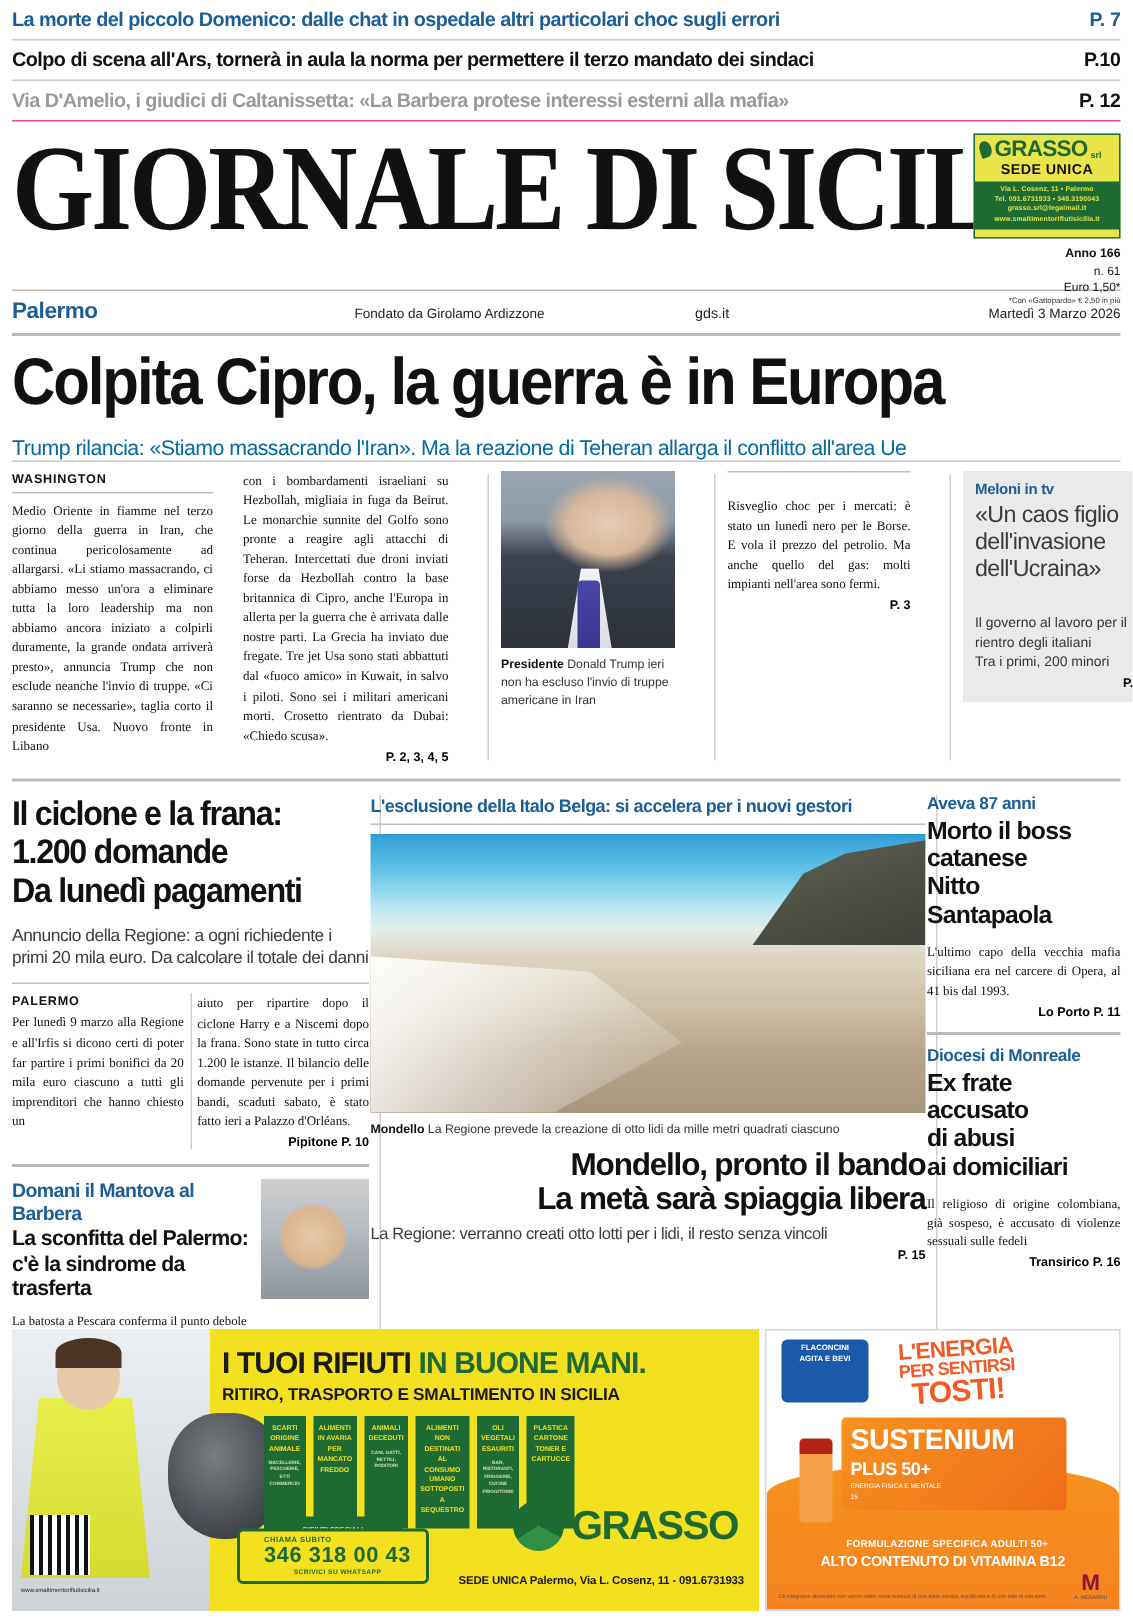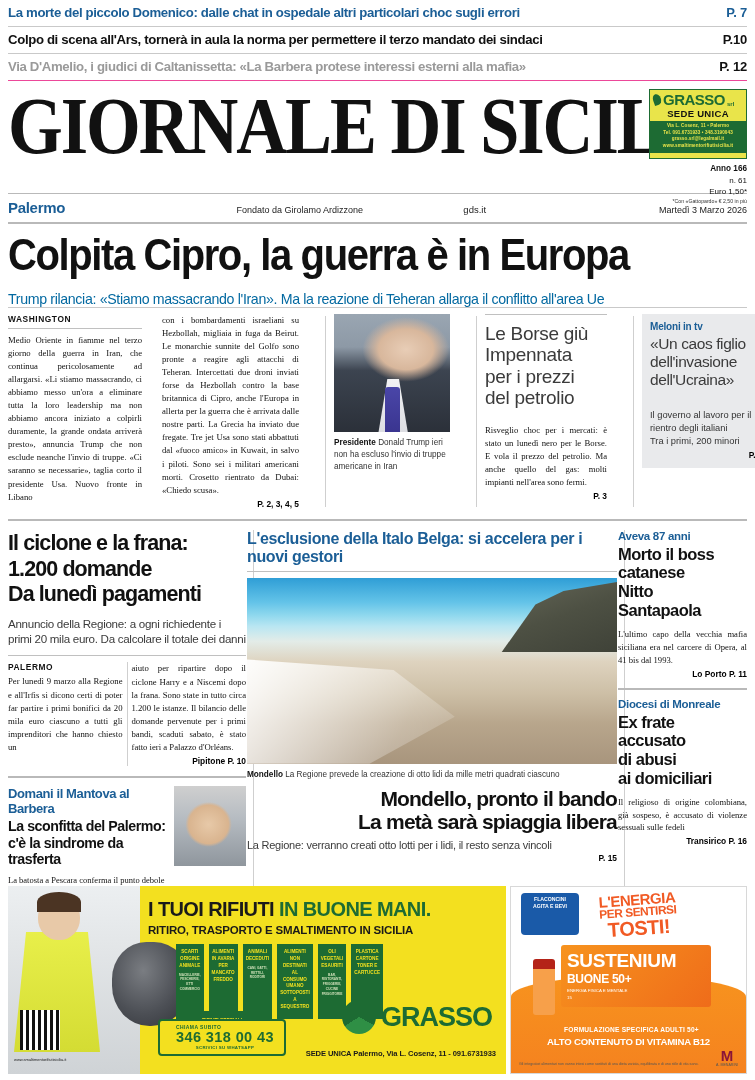--- a/index.html
+++ b/index.html
@@ -145,21 +145,21 @@
   .band2 > .sp { width:1px; background:#cfcfcf; margin: 0 7px; }
   .h2-title {
     font-weight:700; font-size:21.5px; line-height:1.12; letter-spacing:-0.9px; color:#111;
     transform: scaleY(1.06); transform-origin:left top;
   }
   .h2-sub { font-size:11.6px; line-height:1.32; color:#3b3b3b; letter-spacing:-0.3px; margin-top:14px; }
   .twocol { column-count:2; column-gap:9px; column-rule:1px solid #cfcfcf; margin-top:9px; padding-top:6px; border-top:1px solid #c0c0c0;}
   .twocol .kicker { border:none; margin-bottom:3px; padding-bottom:0; }
 
   .sec-head {
-    color:#1b5e96; font-weight:700; font-size:16px; letter-spacing:-0.35px;
+    color:#1b5e96; font-weight:700; font-size:12px; letter-spacing:-0.35px;
     padding-bottom:5px; border-bottom:1px solid #c0c0c0; margin-bottom:6px;
   }
   .photo-beach {
     width:100%; height:186px;
     background:
       linear-gradient(180deg,#2f9ed6 0%, #63c3e8 13%, #8fd8ee 20%, #b9e6f2 26%, #e3ece8 34%, #ded3bf 45%, #cdbfa6 62%, #b8a68c 78%, #a8957d 100%);
     position:relative; overflow:hidden;
   }
   .photo-beach .cliff {
     position:absolute; right:0; top:0; width:38%; height:40%;
@@ -313,24 +313,20 @@
 
     <div class="col">
       <div class="photo photo-trump"></div>
       <div class="cap"><b>Presidente</b><span> Donald Trump ieri non ha escluso l'invio di truppe americane in Iran</span></div>
     </div>
 
     <div class="vrule"></div>
 
     <div class="col">
       <div class="feature-sep"></div>
-      <div class="feature-title" style="white-space:pre-line">Le Borse giù
-Impennata
-per i prezzi
-del petrolio</div>
       <div class="body-serif" style="margin-top:16px">Risveglio choc per i mercati: è stato un lunedì nero per le Borse. E vola il prezzo del petrolio. Ma anche quello del gas: molti impianti nell'area sono fermi.</div>
       <div class="refs">P. 3</div>
     </div>
 
     <div class="vrule"></div>
 
     <div class="col" style="padding-right:0">
       <div class="box-gray">
         <div class="box-kicker">Meloni in tv</div>
         <div class="box-title">«Un caos figlio dell'invasione dell'Ucraina»</div>
@@ -471,21 +467,21 @@
       <div class="sust-swoosh"></div>
       <div class="sust-flac" style="white-space:pre-line">FLACONCINI
 AGITA E BEVI</div>
       <div class="sust-burst">
         <span>L'ENERGIA</span>
         <span class="l2">PER SENTIRSI</span>
         <span class="l3">TOSTI!</span>
       </div>
       <div class="sust-box">
         <div class="b1">SUSTENIUM</div>
-        <div class="b2"><span>BUONE</span> <span>50+</span></div>
+        <div class="b2"><span>PLUS</span> <span>50+</span></div>
         <div class="b3">ENERGIA FISICA E MENTALE</div>
         <div class="b3">15</div>
       </div>
       <div class="sust-vial"></div>
       <div class="sust-f1">FORMULAZIONE SPECIFICA ADULTI 50+</div>
       <div class="sust-f2">ALTO CONTENUTO DI VITAMINA B12</div>
       <div class="sust-dis">Gli integratori alimentari non vanno intesi come sostituti di una dieta variata, equilibrata e di uno stile di vita sano.</div>
       <div class="sust-brand">
         <div class="m">M</div>
         <div class="t">A. MENARINI</div>

